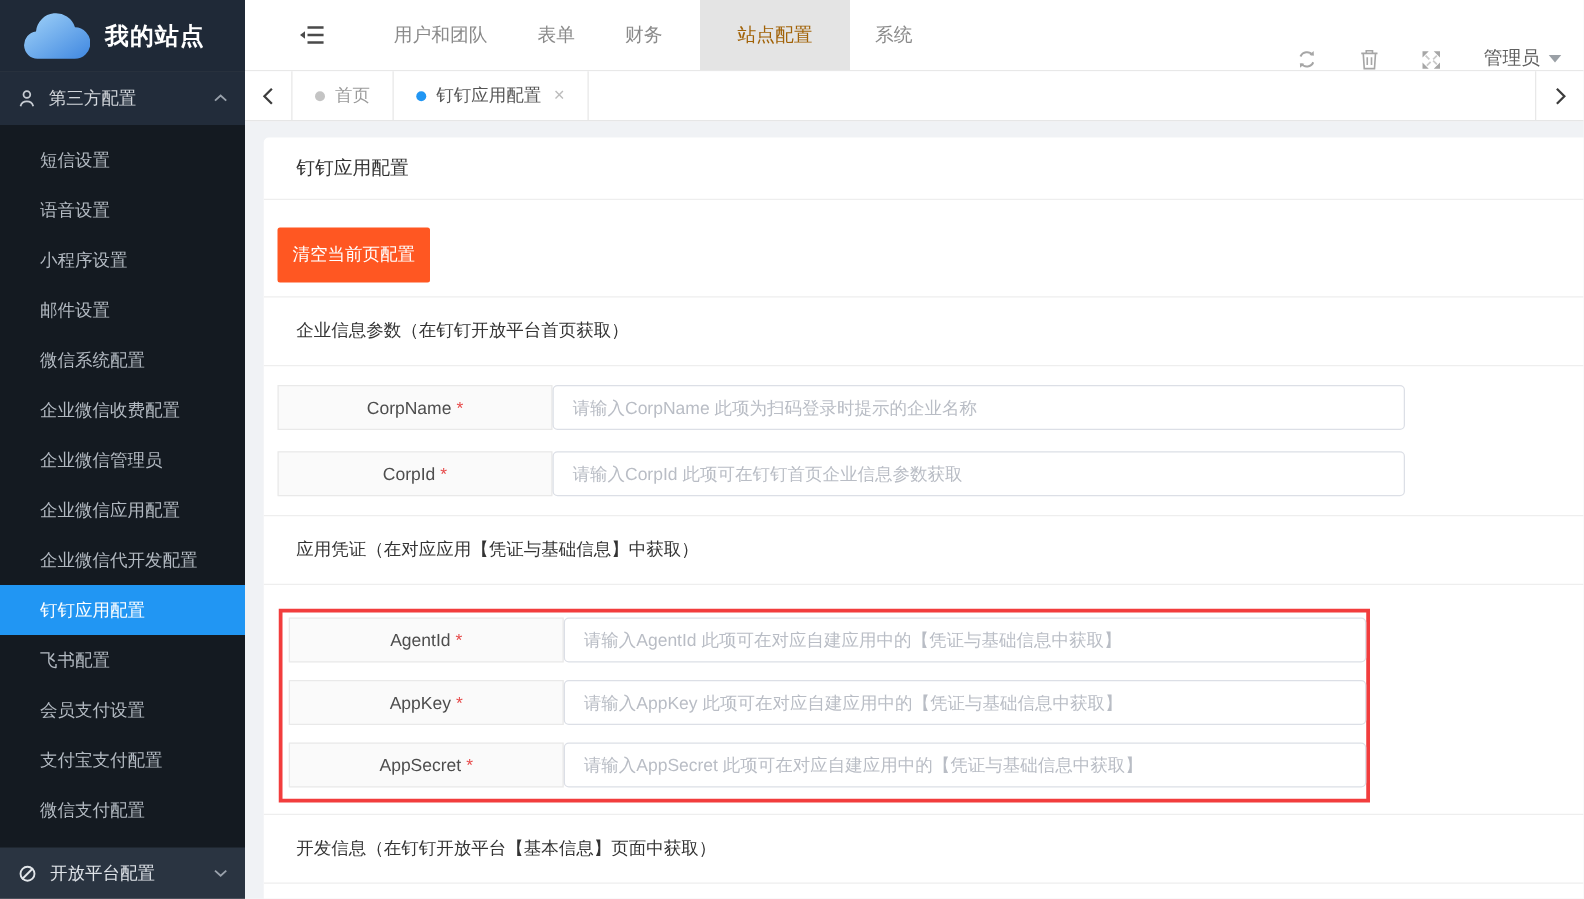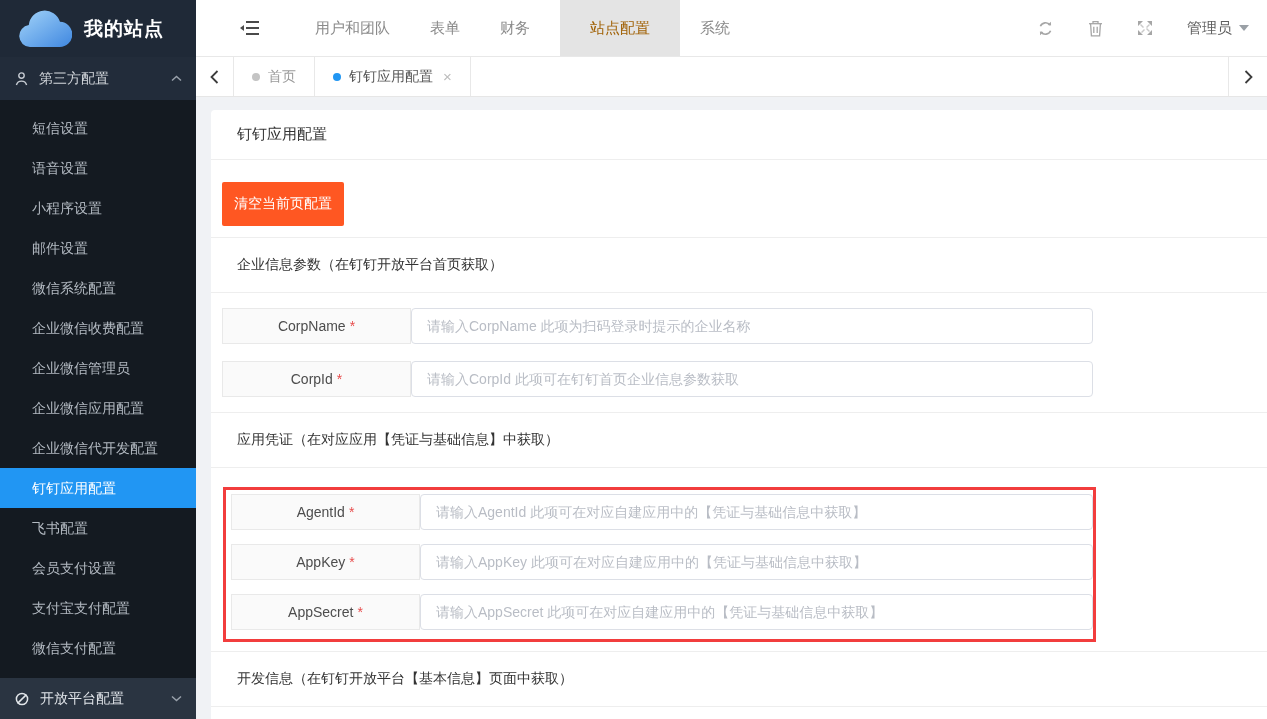--- a/index.html
+++ b/index.html
@@ -12,21 +12,21 @@
   
   .header { display:flex; height:57px; }
   .logo-block { width:196px; background:#1f2937; display:flex; align-items:center; padding-left:16px; gap:12px; flex:none; }
   .site-name { color:#fff; font-size:19px; font-weight:bold; letter-spacing:1px; }
   .top-nav { flex:1; background:#fff; border-bottom:1px solid #e8e8e8; display:flex; align-items:stretch; min-width:0; }
   .fold-btn { align-self:center; margin-left:44px; cursor:pointer; line-height:0; }
   .nav-item { align-self:center; margin-left:40px; color:#8a8a8a; font-size:15px; cursor:pointer; white-space:nowrap; }
   .nav-item:nth-of-type(1) { margin-left:56px; }
   .nav-item.active { align-self:stretch; display:flex; align-items:center; background:#e4e4e4; color:#a16207; padding:0 30px; margin-left:30px; }
   .nav-item.active + .nav-item { margin-left:20px; }
-  .nav-right { margin-left:auto; display:flex; align-items:center; gap:34px; margin-right:18px; }
+  .nav-right { margin-left:auto; display:flex; align-items:flex-end; gap:34px; margin-right:18px; }
   .icon-btn { line-height:0; cursor:pointer; }
   .admin { display:flex; align-items:center; gap:7px; color:#5f5f5f; font-size:15px; cursor:pointer; }
   .tri-down { width:0; height:0; border-left:5px solid transparent; border-right:5px solid transparent; border-top:6px solid #9aa0a6; }
   
   .layout { display:flex; height:662px; }
   aside { width:196px; flex:none; background:#141a21; position:relative; }
   .side-group-top { height:43px; background:#222c3a; display:flex; align-items:center; padding:0 14px; gap:10px; color:#d3d7dc; font-size:14px; cursor:pointer; }
   .side-group-top .grow, .side-group-bottom .grow { flex:1; }
   .side-items { padding-top:8px; }
   .side-item { height:40px; line-height:40px; padding-left:32px; color:#b3bac2; font-size:14px; cursor:pointer; white-space:nowrap; }
@@ -48,21 +48,21 @@
   .page-title-row { height:50px; display:flex; align-items:center; padding-left:26px; font-size:15px; color:#333; border-bottom:1px solid #eee; }
   .toolbar { padding:22px 0 11px 11px; }
   .clear-btn { height:44px; padding:0 12px; background:var(--orange,#ff5722); color:#fff; border:none; border-radius:2px; font-size:14px; font-family:Liberation Sans, sans-serif; cursor:pointer; }
   .section-heading { height:56px; border-top:1px solid #eee; border-bottom:1px solid #eee; display:flex; align-items:center; padding-left:26px; font-size:14px; color:#333;text-align:right; }
   .section-rows { padding:15px 0; }
   .section-rows.highlighted { margin:19px 0 9px 12px; width:873px; border:3px solid var(--red,#f23d3d); padding:4px 0 9px 5px; }
   .field-row { display:flex; margin-left:11px; }
   .section-rows.highlighted .field-row { margin-left:0; }
   .field-row + .field-row { margin-top:17px; }
   .section-rows.highlighted .field-row + .field-row { margin-top:14px; }
-  .field-label { width:189px; height:36px; background:#fafafa; border:1px solid #e9e9e9; display:flex; align-items:center; justify-content:center; gap:4px; font-size:14px; color:#4d4d4d; flex:none; }
+  .field-label { width:220px; height:36px; background:#fafafa; border:1px solid #e9e9e9; display:flex; align-items:center; justify-content:center; gap:4px; font-size:14px; color:#4d4d4d; flex:none; }
   .req { color:#e74c4c; }
   .field-input { width:682px; height:36px; border:1px solid #dcdfe6; border-radius:4px; padding:0 15px; font-size:14px; font-family:inherit; color:#333; outline:none; }
   .section-rows.highlighted .field-input { width:748px; }
   .field-input::placeholder { color:#b9bdc5; }
 </style>
 </head>
 <body>
 
 <div class="header">
   <div class="logo-block">

